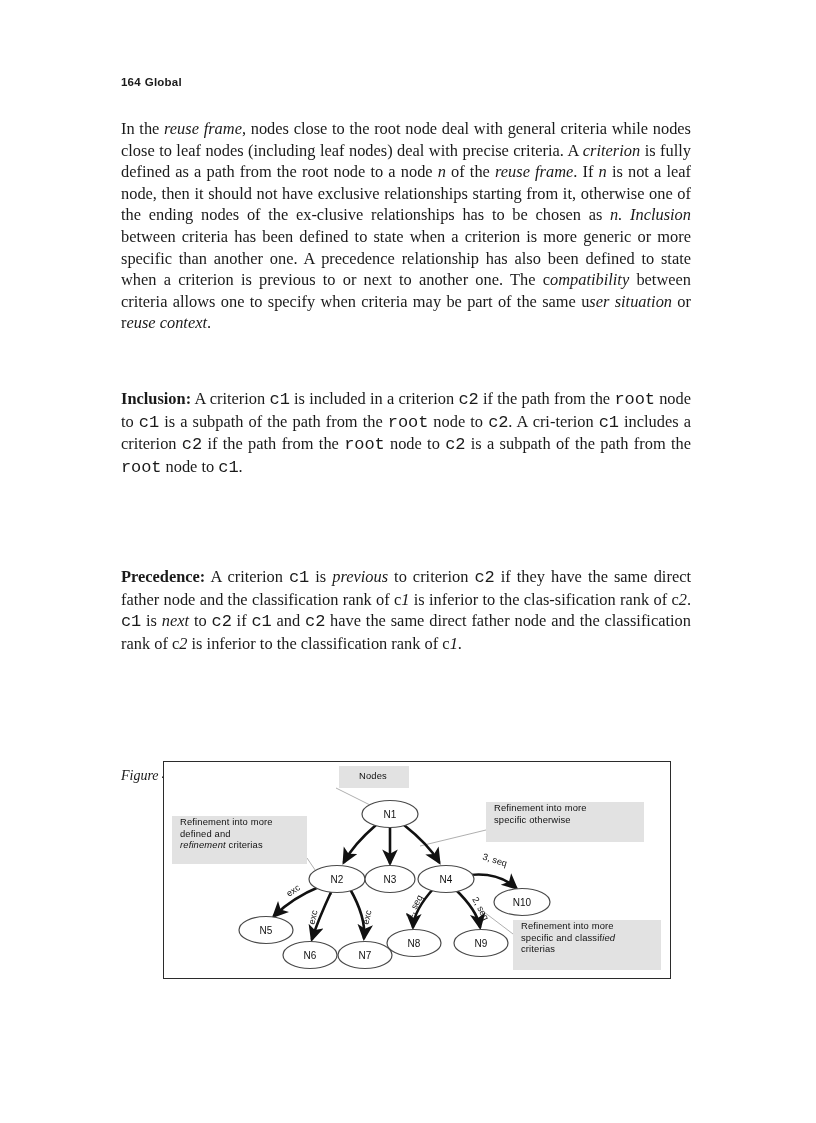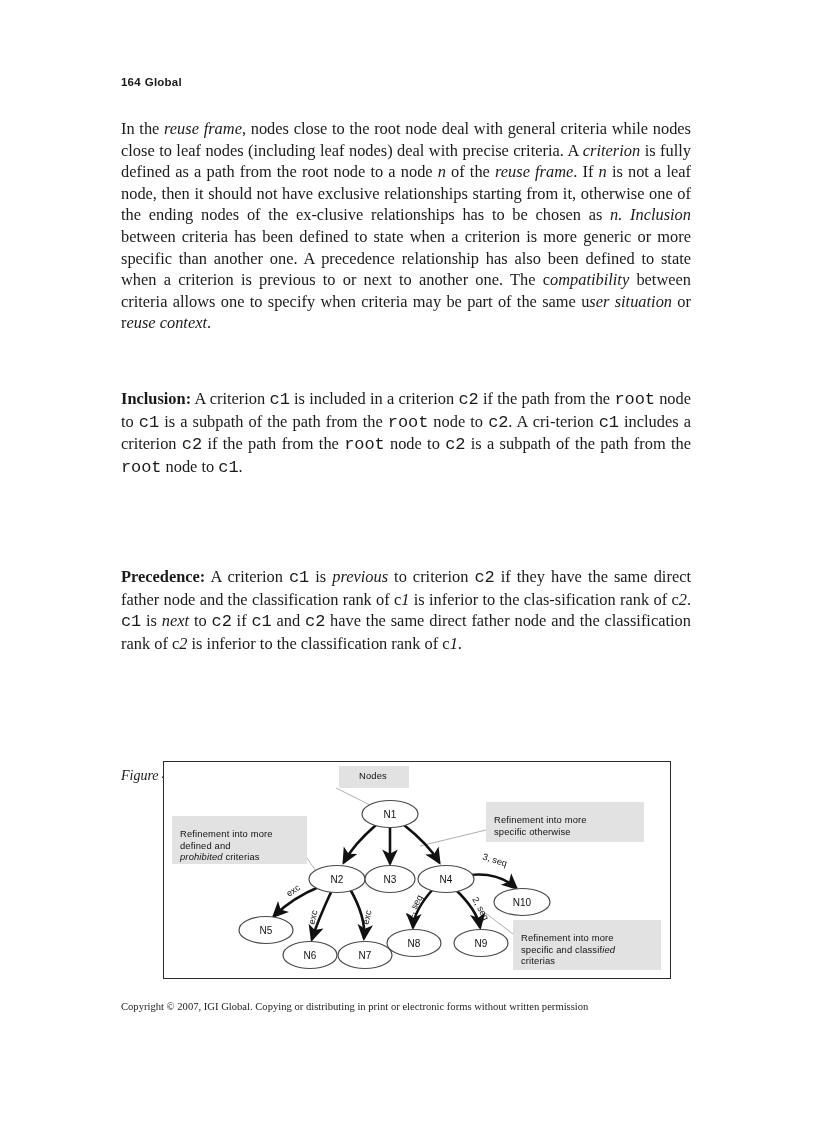--- a/index.html
+++ b/index.html
@@ -59,21 +59,21 @@
   }
   .fig-inner { position:absolute; left:0; top:0; width:100%; height:100%; }
 
   .callout {
     position:absolute;
     background:#e2e2e2;
     font-family:"Liberation Sans", sans-serif;
     font-size:9.4px;
     line-height:11.6px;
     color:#111;
-    padding:12px 8px;
+    padding:0 8px;
     box-sizing:border-box;
     letter-spacing:.15px;
   }
   #co-nodes {
     left:131px; top:4px; width:70px; height:22px;
     padding:4px 20px;
     margin-left:44px;
   }
   #co-left {
     left:8px; top:54px; width:135px; height:48px;
@@ -214,34 +214,33 @@
         </g>
       </svg>
 
       <div class="callout" id="co-nodes">
         <span>Nodes</span>
       </div>
 
       <div class="callout" id="co-left">
         <div>Refinement into more</div>
         <div>defined and</div>
-        <div><span class="it">prohibited</span><span> criterias</span></div>
+        <div><span class="it">refinement</span><span> criterias</span></div>
       </div>
 
       <div class="callout" id="co-right">
         <div>Refinement into more</div>
         <div>specific otherwise</div>
       </div>
 
       <div class="callout" id="co-bottom">
         <div>Refinement into more</div>
         <div><span>specific and classif</span><span class="it">ied</span></div>
         <div>criterias</div>
       </div>
 
     </div>
   </div>
 
   <div class="footer">
-    <div>Copyright © 2007, IGI Global. Copying or distributing in print or electronic forms without written permission</div>
   </div>
 
 </div>
 
 </body></html>

